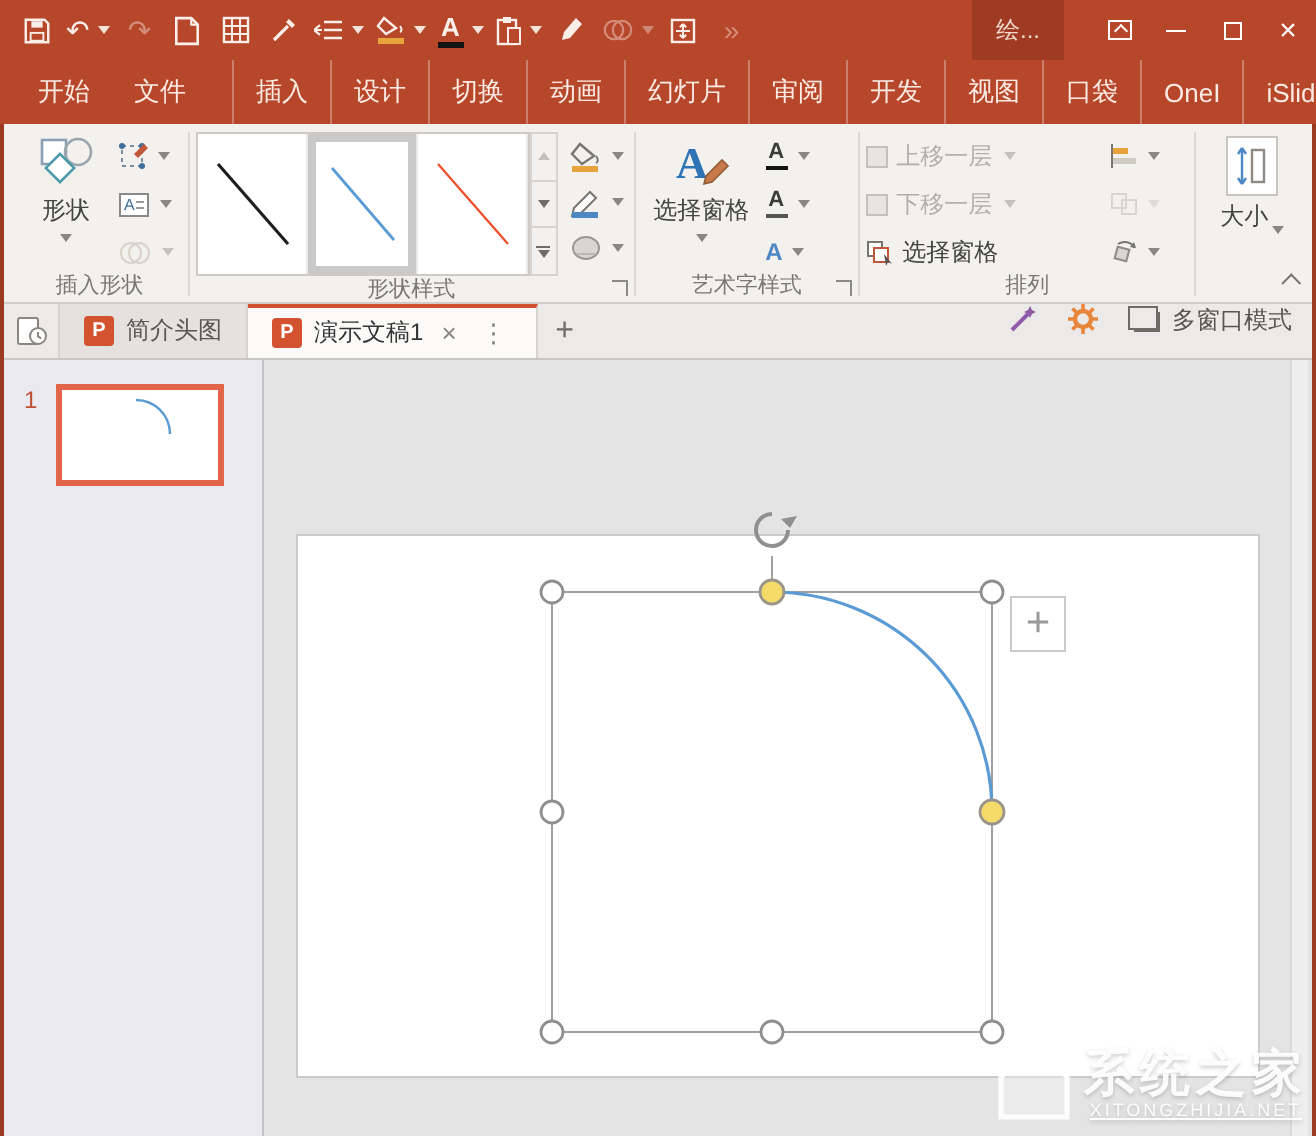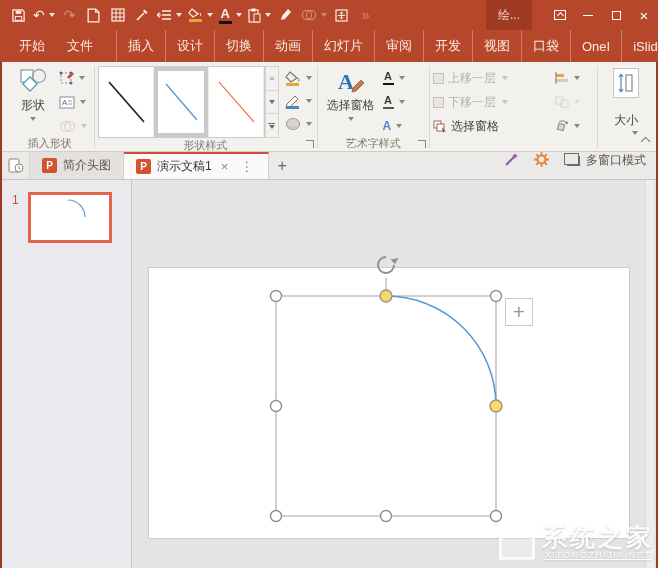--- a/index.html
+++ b/index.html
@@ -424,33 +424,34 @@
         <div class="minibtn">
           <svg width="14" height="12" viewBox="0 0 14 12">
                 <path d="M3 4h6v6H3z" fill="#d9d6d2" stroke="#8f8a84" transform="rotate(15 6 7)"></path>
                 <path d="M4 2c3-2 7-1 8 2" fill="none" stroke="#7a756f"></path>
                 <path d="M12 1l1 3-3-.5z" fill="#7a756f"></path>
               </svg>
           <i class="caret"></i>
         </div>
       </div>
     </div>
+    <div class="glabel">排列</div>
   </div>
 
   <div class="gsep"></div>
 
   <div class="rgroup" style="width:56px">
     <div class="gbody" style="flex-direction:column; align-items:center; display:flex">
       <div class="sizebox">
         <svg width="18" height="22" viewBox="0 0 18 22">
               <path d="M4 2v18M4 2L2 5m2-3l2 3M4 20l-2-3m2 3l2-3" stroke="#4d88c4" fill="none" stroke-width="1.2"></path>
               <rect x="9" y="3" width="6" height="16" fill="none" stroke="#8f8a84" stroke-width="1.2"></rect>
             </svg>
       </div>
-      <div style="font-size:12px; margin-top:14px; display:flex; flex-direction:column; align-items:flex-end">
+      <div style="font-size:12px; margin-top:2px; display:flex; flex-direction:row; align-items:flex-end">
         <span>大小</span>
         <i class="caret" style="border-top-color:#8a8680; margin-top:2px"></i>
       </div>
     </div>
     <div class="glabel"></div>
   </div>
 
   <span class="collapse">
         <i></i>
       </span>

